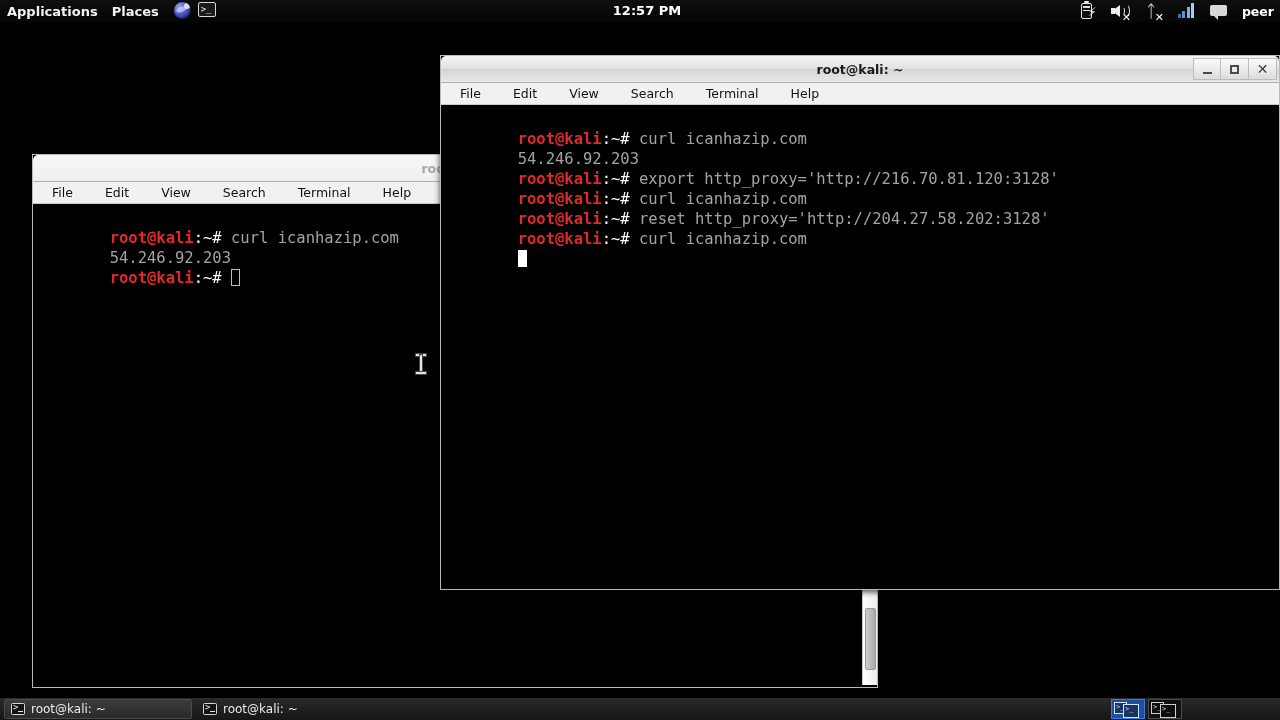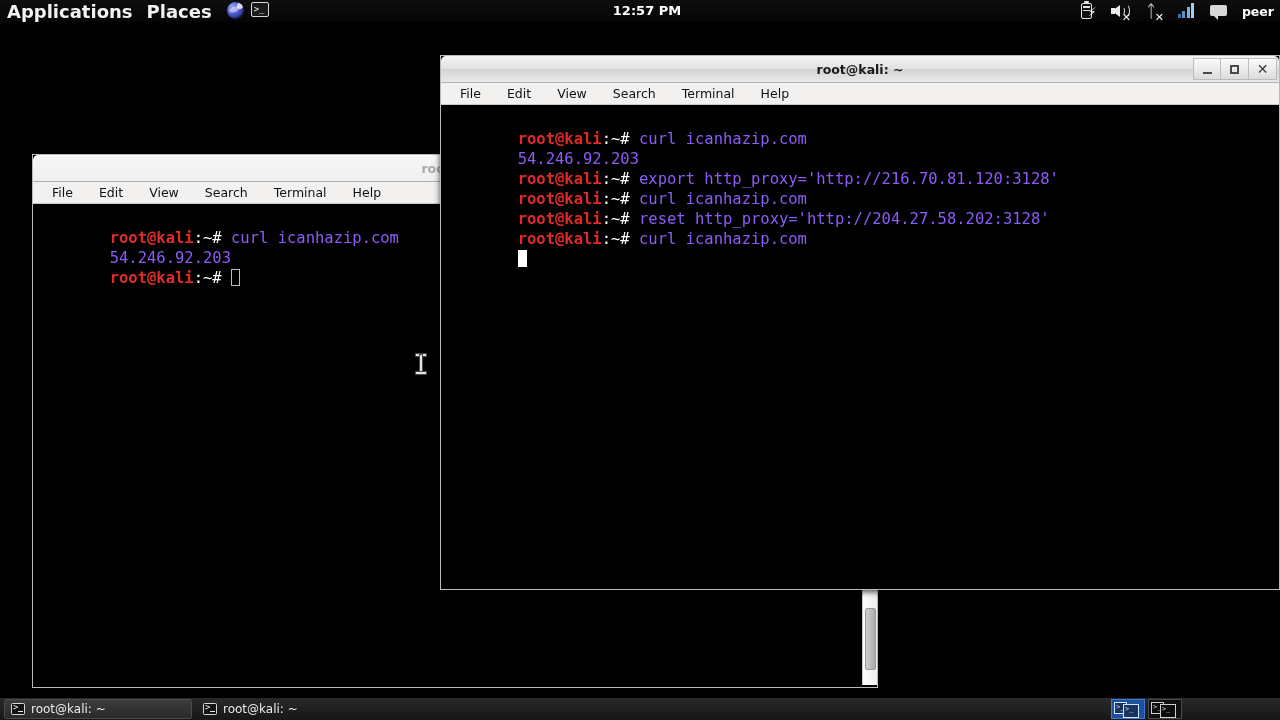--- a/index.html
+++ b/index.html
@@ -22,21 +22,21 @@
     width: 1280px; height: 22px;
     background: linear-gradient(to bottom, #0e0e0e 0%, #050505 100%);
     display: flex; align-items: center;
     color: #ffffff;
     font-size: 12.5px;
     z-index: 50;
   }
   .panel-menu {
     font-family: "DejaVu Sans", sans-serif;
     font-weight: bold;
-    font-size: 18px;
+    font-size: 13px;
     color: #f2f2f2;
     padding: 2px 7px;
     cursor: default;
     white-space: nowrap;
   }
   #panel-launchers { display: flex; align-items: center; gap: 6px; margin-left: 8px; }
   .launcher { width: 18px; height: 18px; position: relative; }
 
   .globe-ico {
     width: 17px; height: 17px; border-radius: 50%;
@@ -307,21 +307,21 @@
   .win-btn .min-glyph { display:block; width:9px; height:2px; background:#4a4a4a; margin-top:8px; }
   .win-btn .max-glyph { display:block; width:9px; height:9px; border:2px solid #4a4a4a; }
   .win-btn .close-glyph { font-size: 14px; font-weight: bold; line-height: 14px; }
 
   .menubar {
     height: 22px;
     background: #f2f1f0;
     border-bottom: 1px solid #c9c9c9;
     display: flex; align-items: center;
     padding-left: 10px;
-    gap: 8px;
+    gap: 14px;
   }
   .menu-item {
     font-family: "DejaVu Sans", sans-serif;
     font-size: 12.5px; color: #111;
     padding: 2px 9px;
     cursor: default;
     white-space: nowrap;
   }
 
   .term-body {
@@ -330,21 +330,21 @@
     overflow: hidden;
     font-family: "DejaVu Sans Mono", monospace;
     font-size: 15.5px;
     line-height: 20px;
     color: #ffffff;
     padding: 4px 2px 2px 2px;
   }
   .tline { white-space: pre; height: 20px; }
   .seg-prompt { color: #e02a2a; font-weight: bold; }
   .seg-path   { color: #ffffff; }
-  .seg-txt    { color: #8b5cf6; }
+  .seg-txt    { color: #a3a3a3; }
   .cursor-filled {
     display: inline-block;
     width: 9px; height: 17px;
     background: #ffffff;
     vertical-align: -3px;
   }
   .cursor-hollow {
     display: inline-block;
     width: 9px; height: 17px;
     border: 1.5px solid #bdbdbd;

